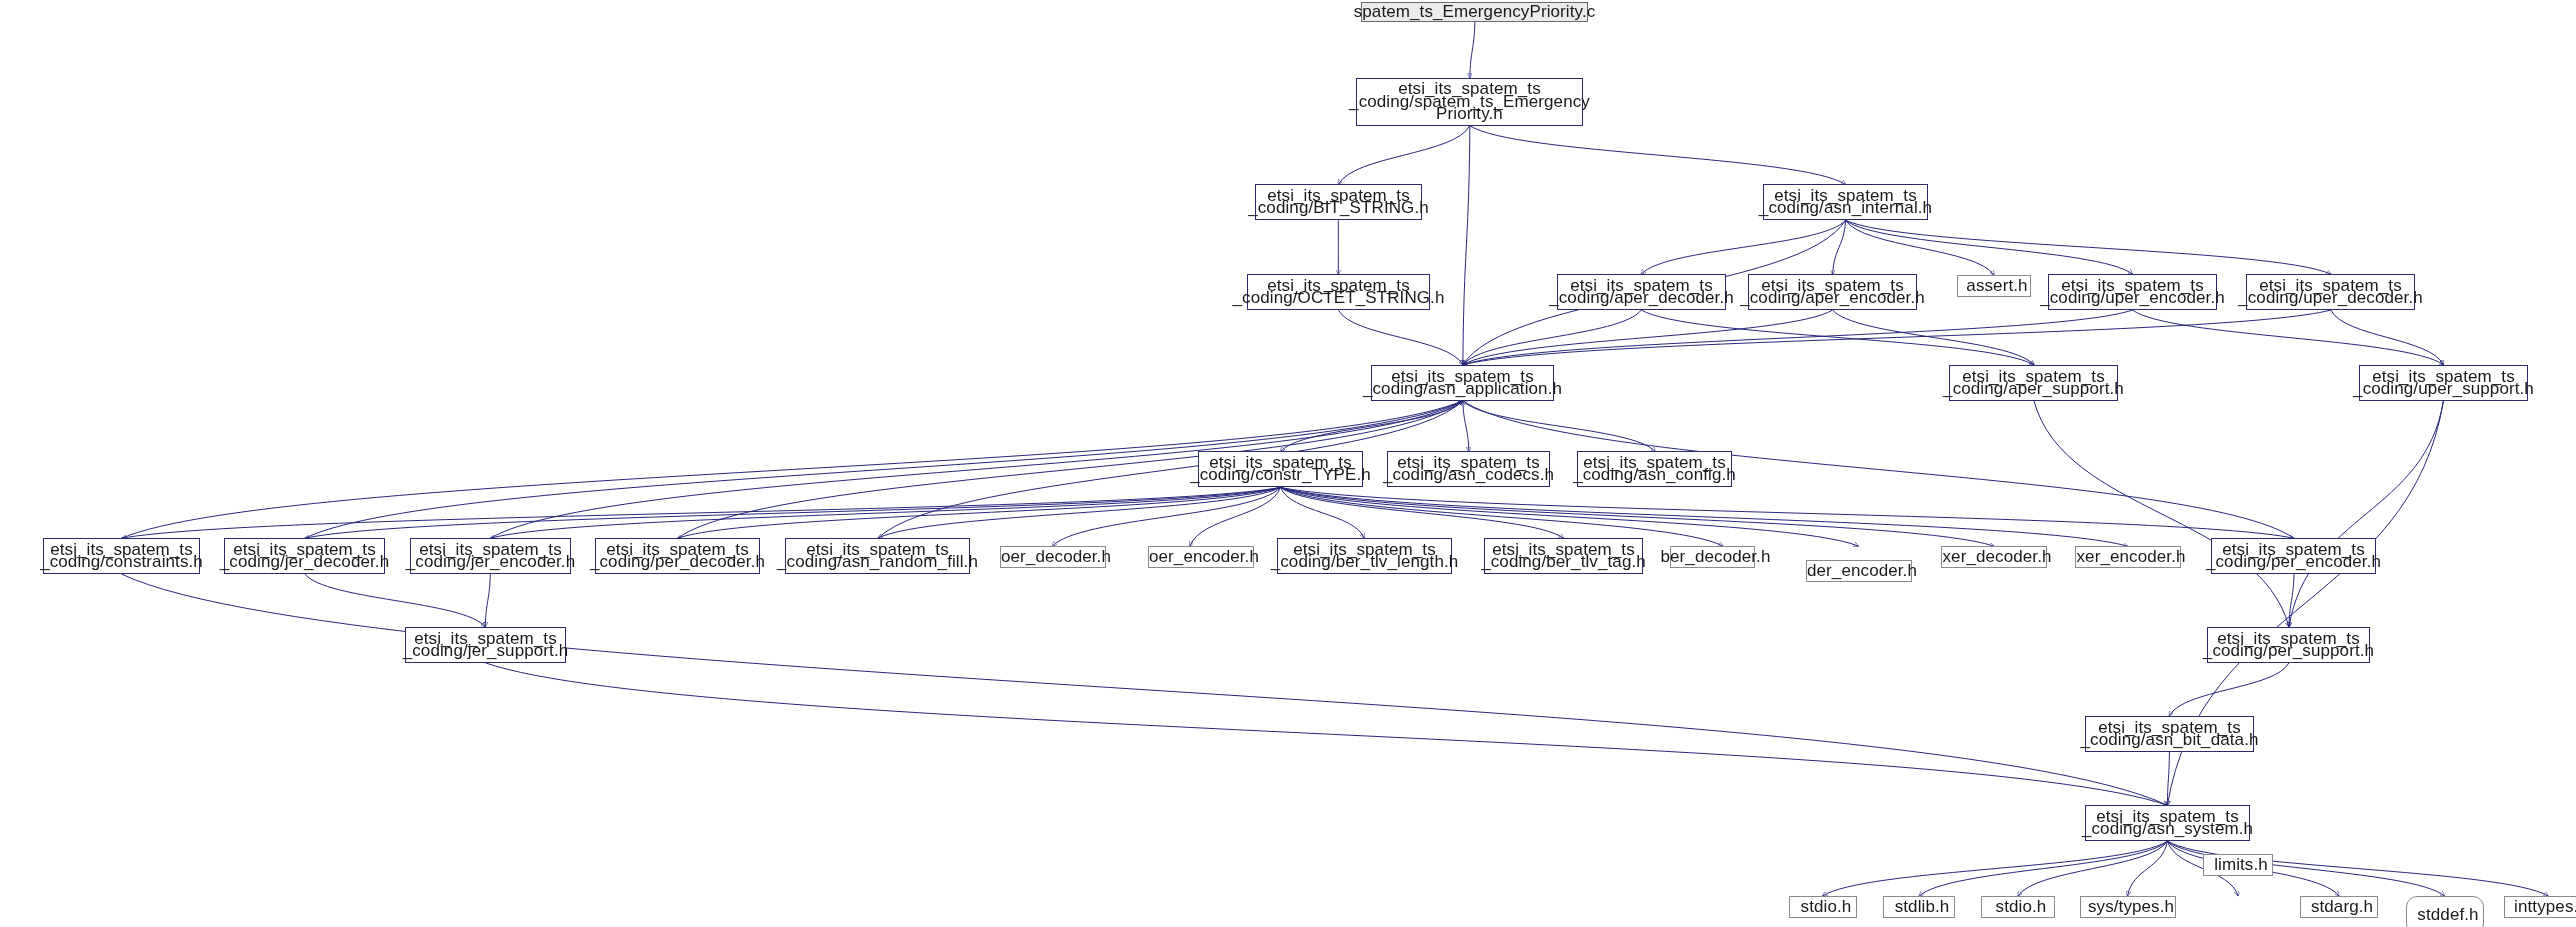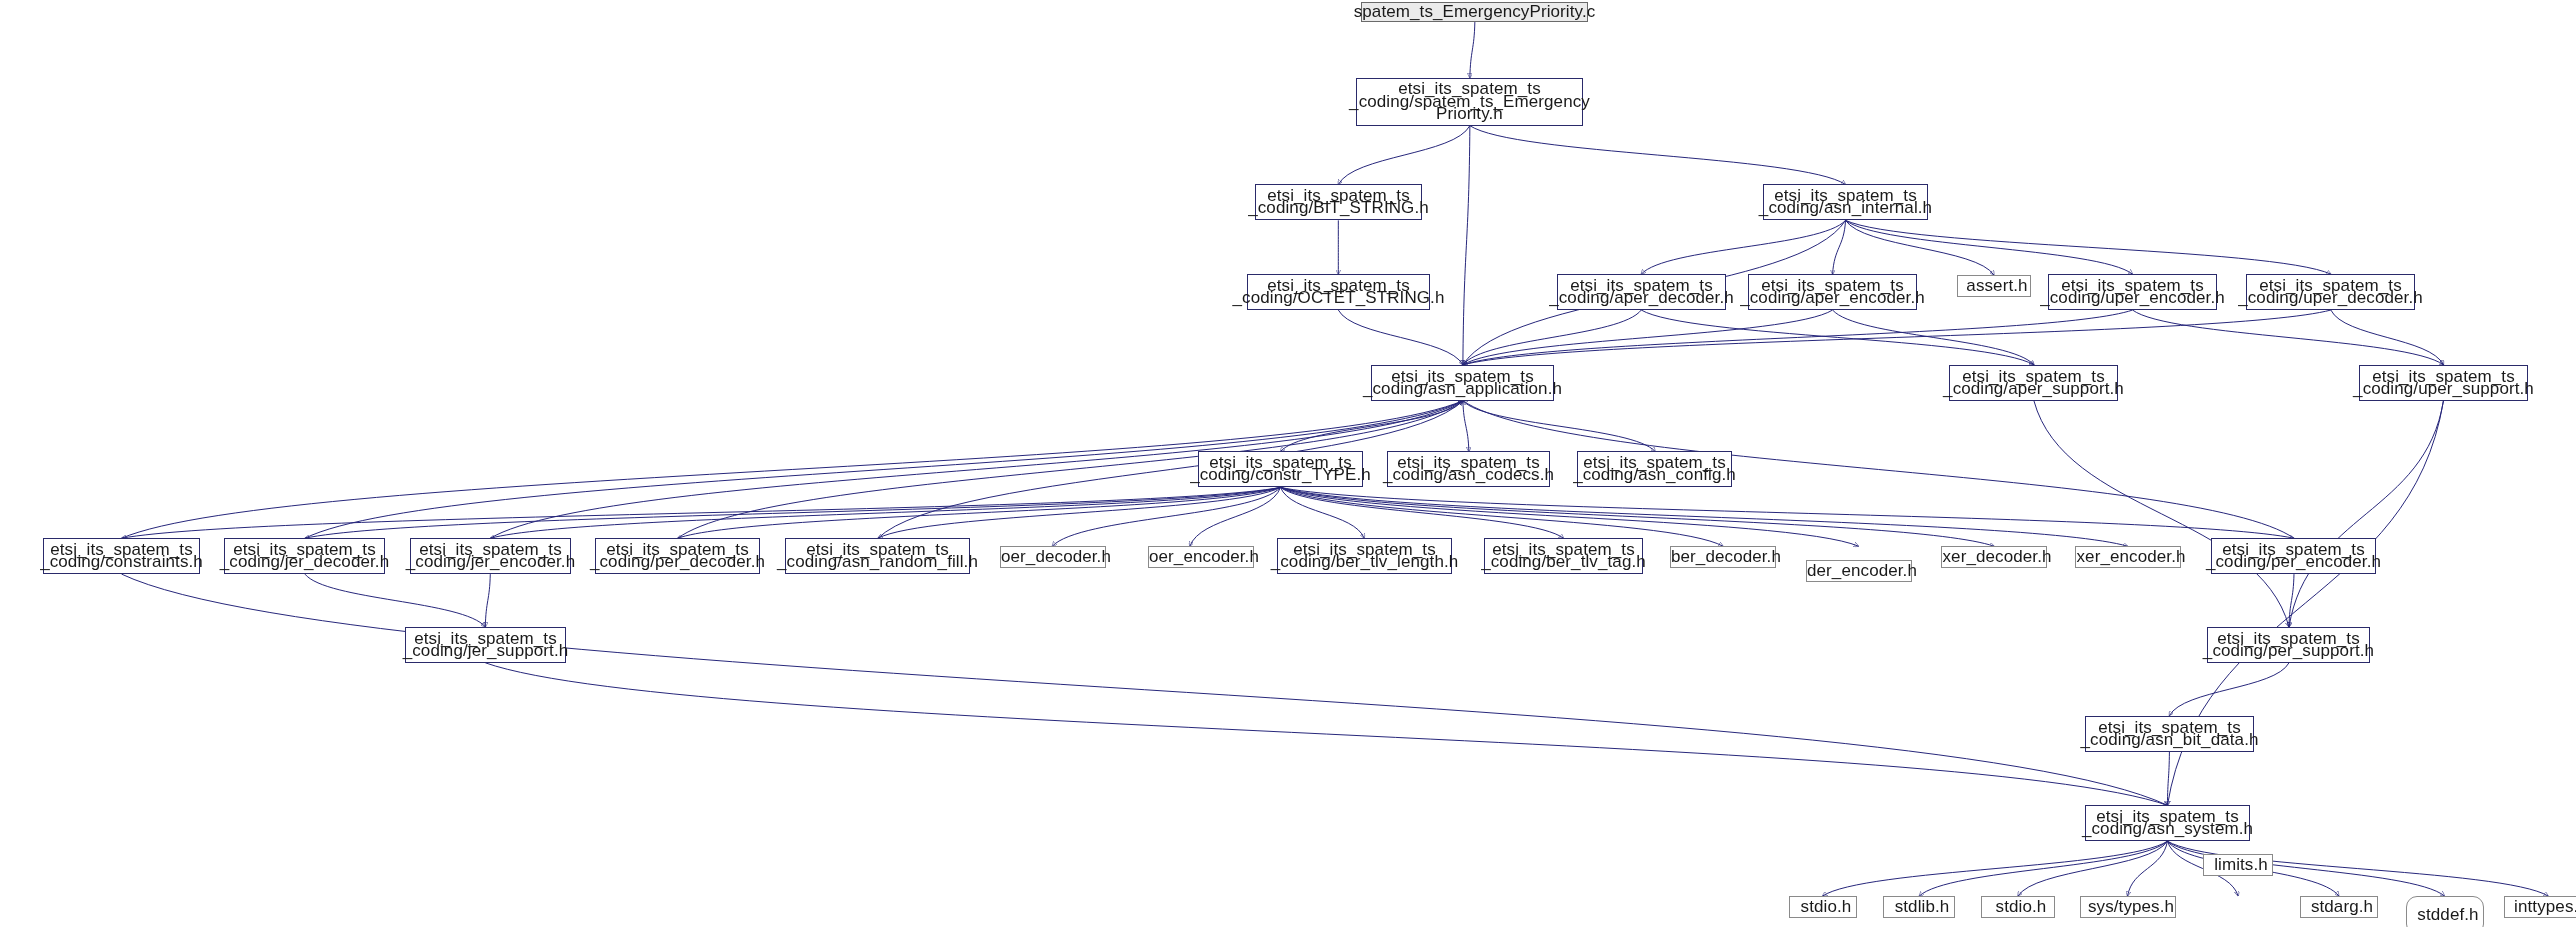--- a/index.html
+++ b/index.html
@@ -168,21 +168,21 @@
       <div class="node" style="left: 595px; top: 538px; width: 165px; height: 36px;">etsi_its_spatem_ts
 _coding/per_decoder.h</div>
       <div class="node" style="left: 785px; top: 538px; width: 185px; height: 36px;">etsi_its_spatem_ts
 _coding/asn_random_fill.h</div>
       <div class="node plain" style="left: 1000px; top: 546px; width: 106px; height: 22px;">oer_decoder.h</div>
       <div class="node plain" style="left: 1137px; top: 546px; width: 106px; height: 22px; margin-left: 11px;">oer_encoder.h</div>
       <div class="node" style="left: 1277px; top: 538px; width: 175px; height: 36px;">etsi_its_spatem_ts
 _coding/ber_tlv_length.h</div>
       <div class="node" style="left: 1484px; top: 538px; width: 159px; height: 36px;">etsi_its_spatem_ts
 _coding/ber_tlv_tag.h</div>
-      <div class="node plain" style="left: 1670px; top: 546px; width: 106px; height: 22px; text-align: right;">ber_decoder.h</div>
+      <div class="node plain" style="left: 1670px; top: 546px; width: 85px; height: 22px; text-align: right;">ber_decoder.h</div>
       <div class="node plain" style="left: 1806px; top: 546px; width: 106px; height: 22px; margin-top: 14px;">der_encoder.h</div>
       <div class="node plain" style="left: 1941px; top: 546px; width: 106px; height: 22px;">xer_decoder.h</div>
       <div class="node plain" style="left: 2075px; top: 546px; width: 106px; height: 22px;">xer_encoder.h</div>
       <div class="node" style="left: 2211px; top: 538px; width: 165px; height: 36px;">etsi_its_spatem_ts
 _coding/per_encoder.h</div>
       <div class="node" style="left: 405px; top: 627px; width: 161px; height: 36px;">etsi_its_spatem_ts
 _coding/jer_support.h</div>
       <div class="node" style="left: 2207px; top: 627px; width: 163px; height: 36px;">etsi_its_spatem_ts
 _coding/per_support.h</div>
       <div class="node" style="left: 2085px; top: 716px; width: 169px; height: 36px;">etsi_its_spatem_ts

